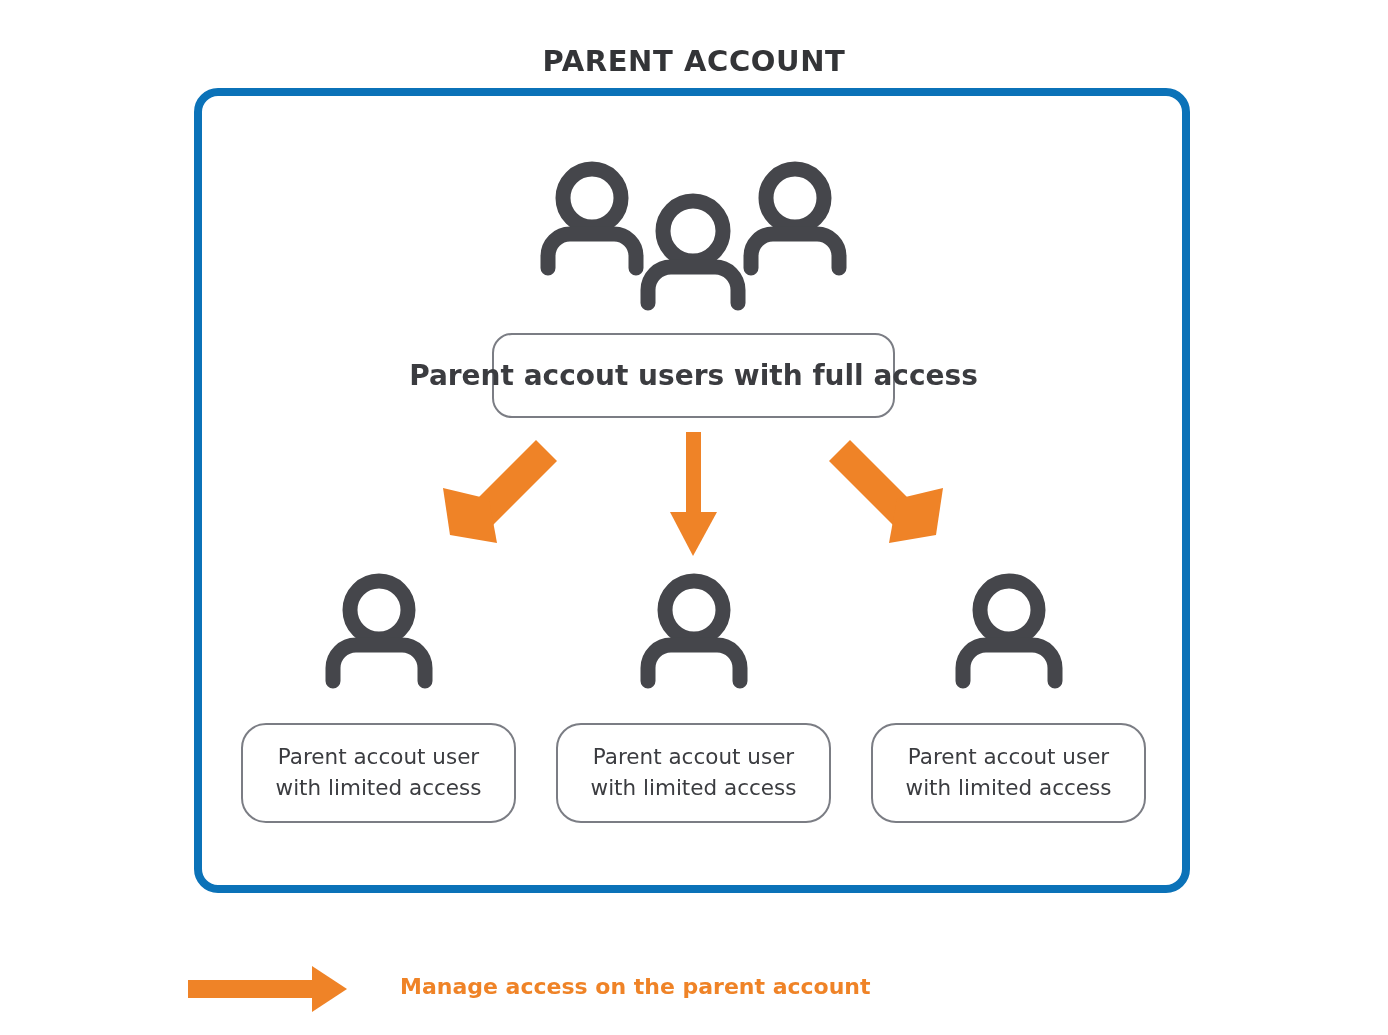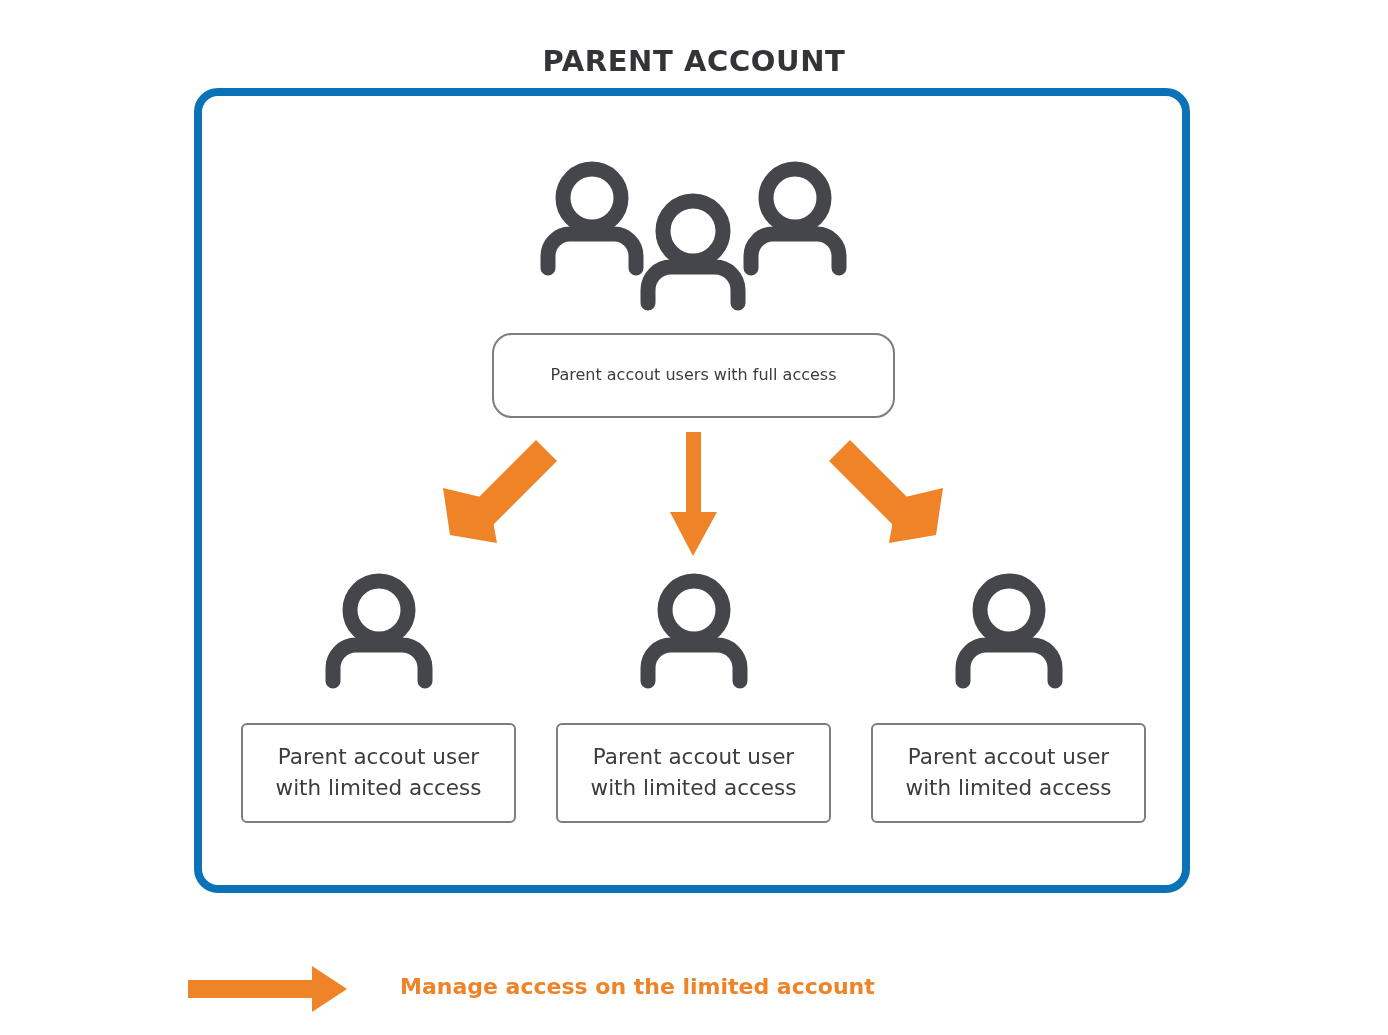--- a/index.html
+++ b/index.html
@@ -57,39 +57,40 @@
     height: 1035px;
     pointer-events: none;
   }
   .layer * { pointer-events: auto; }
 
   
   .label-box {
     position: absolute;
     box-sizing: border-box;
     border: 2.5px solid #7b7d84;
-    border-radius: 6px;
+    border-radius: 25px;
     background: #ffffff;
     display: flex;
     align-items: center;
     justify-content: center;
     text-align: center;
     color: #3b3c40;
     font-size: 21.5px;
     line-height: 1.42;
     font-family: "DejaVu Sans", "Liberation Sans", sans-serif;
   }
   .label-box.top {
     left: 492px;
     top: 333px;
     width: 403px;
     height: 85px;
     border-radius: 20px;
-    font-size: 16px;
+    font-size: 28px;
     white-space: nowrap;
+    font-weight: bold;
   }
   .label-box.child {
     width: 275px;
     height: 100px;
     top: 723px;
   }
   .label-box.child .l1,
   .label-box.child .l2 { display: block; }
   .child-1 { left: 241px; }
   .child-2 { left: 556px; }
@@ -184,15 +185,15 @@
     </span>
   </div>
 
   <div class="label-box child child-3">
     <span>
       <span class="l1">Parent accout user</span>
       <span class="l2">with limited access</span>
     </span>
   </div>
 
-  <div class="legend-text">Manage access on the limited account</div>
+  <div class="legend-text">Manage access on the parent account</div>
 
 </div>
 
 </body></html>

